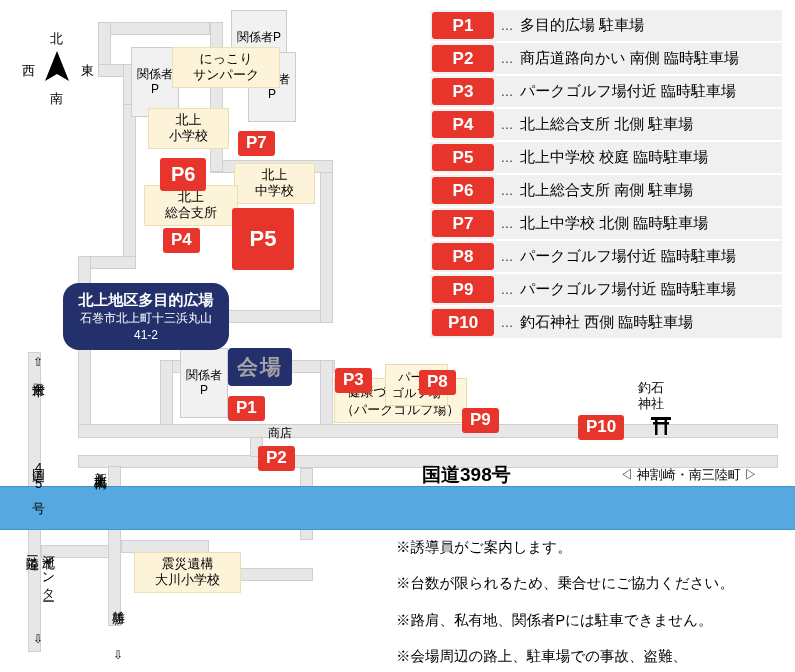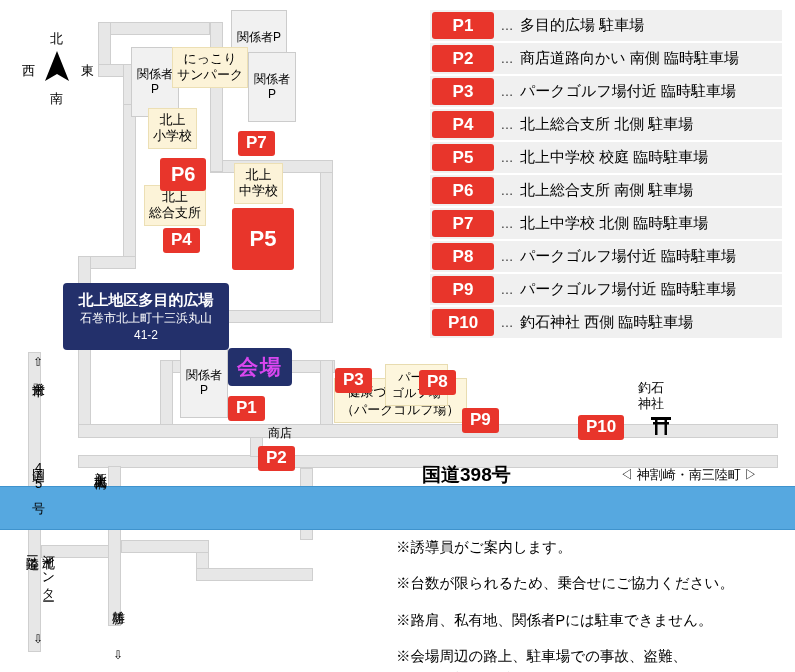--- a/index.html
+++ b/index.html
@@ -54,21 +54,21 @@
   .pmark.p6 { font-size: 20px; padding: 5px 11px; }
 
   
   .facility {
     position: absolute;
     background: #fcf3d8;
     border: 1px solid #ecdfb4;
     font-size: 13px;
     text-align: center;
     line-height: 1.25;
-    padding: 3px 4px;
+    padding: 3px 20px;
     white-space: nowrap;
     color: #000;
   }
   .kankei {
     position: absolute;
     background: #f1f1f1;
     border: 1px solid #cccccc;
     font-size: 12px;
     text-align: center;
     line-height: 1.25;
@@ -84,31 +84,31 @@
     line-height: 1.35;
     padding: 4px 6px;
     white-space: nowrap;
   }
 
   
   .venue-info {
     position: absolute;
     background: #23306b;
     color: #fff;
-    border-radius: 4px;
+    border-radius: 16px;
     text-align: center;
     padding: 6px 10px;
     line-height: 1.4;
   }
   .venue-info .t1 { font-size: 15px; font-weight: bold; }
   .venue-info .t2 { font-size: 12px; }
   .venue-box {
     position: absolute;
     background: #23306b;
-    color: #d946ef;
+    color: #a3a3a3;
     border-radius: 4px;
     font-size: 21px;
     font-weight: bold;
     display: flex; align-items: center; justify-content: center;
     letter-spacing: 2px;
   }
 
   
   .compass { position: absolute; width: 72px; height: 78px; }
   .compass .c-n { position:absolute; left: 28px; top: 0; font-size: 13px; }
@@ -228,20 +228,21 @@
 
   <div class="kankei" style="left:231px; top:10px;">関係者P</div>
   <div class="kankei" style="left:131px; top:47px;">関係者<br>P</div>
   <div class="kankei" style="left:248px; top:52px;">関係者<br>P</div>
   <div class="kankei" style="left:180px; top:348px;">関係者<br>P</div>
 
   <div class="facility" style="left:172px; top:47px;">にっこり<br>サンパーク</div>
   <div class="facility" style="left:148px; top:108px;">北上<br>小学校</div>
   <div class="facility" style="left:234px; top:163px;">北上<br>中学校</div>
   <div class="facility" style="left:144px; top:185px;">北上<br>総合支所</div>
+  <div class="facility" style="left:134px; top:552px;">震災遺構<br>大川小学校</div>
   <div class="park-green" style="left:334px; top:378px;">健康づくりパーク<br>（パークゴルフ場）</div>
   <div class="park-green" style="left:385px; top:364px; font-size:12px;">パーク<br>ゴルフ場</div>
 
   <div class="pmark" style="left:238px; top:131px;">P7</div>
   <div class="pmark p6" style="left:160px; top:158px;">P6</div>
   <div class="pmark p5" style="left:232px; top:208px;">P5</div>
   <div class="pmark" style="left:163px; top:228px;">P4</div>
   <div class="pmark" style="left:228px; top:396px;">P1</div>
   <div class="pmark" style="left:258px; top:446px;">P2</div>
   <div class="pmark" style="left:335px; top:368px;">P3</div>

